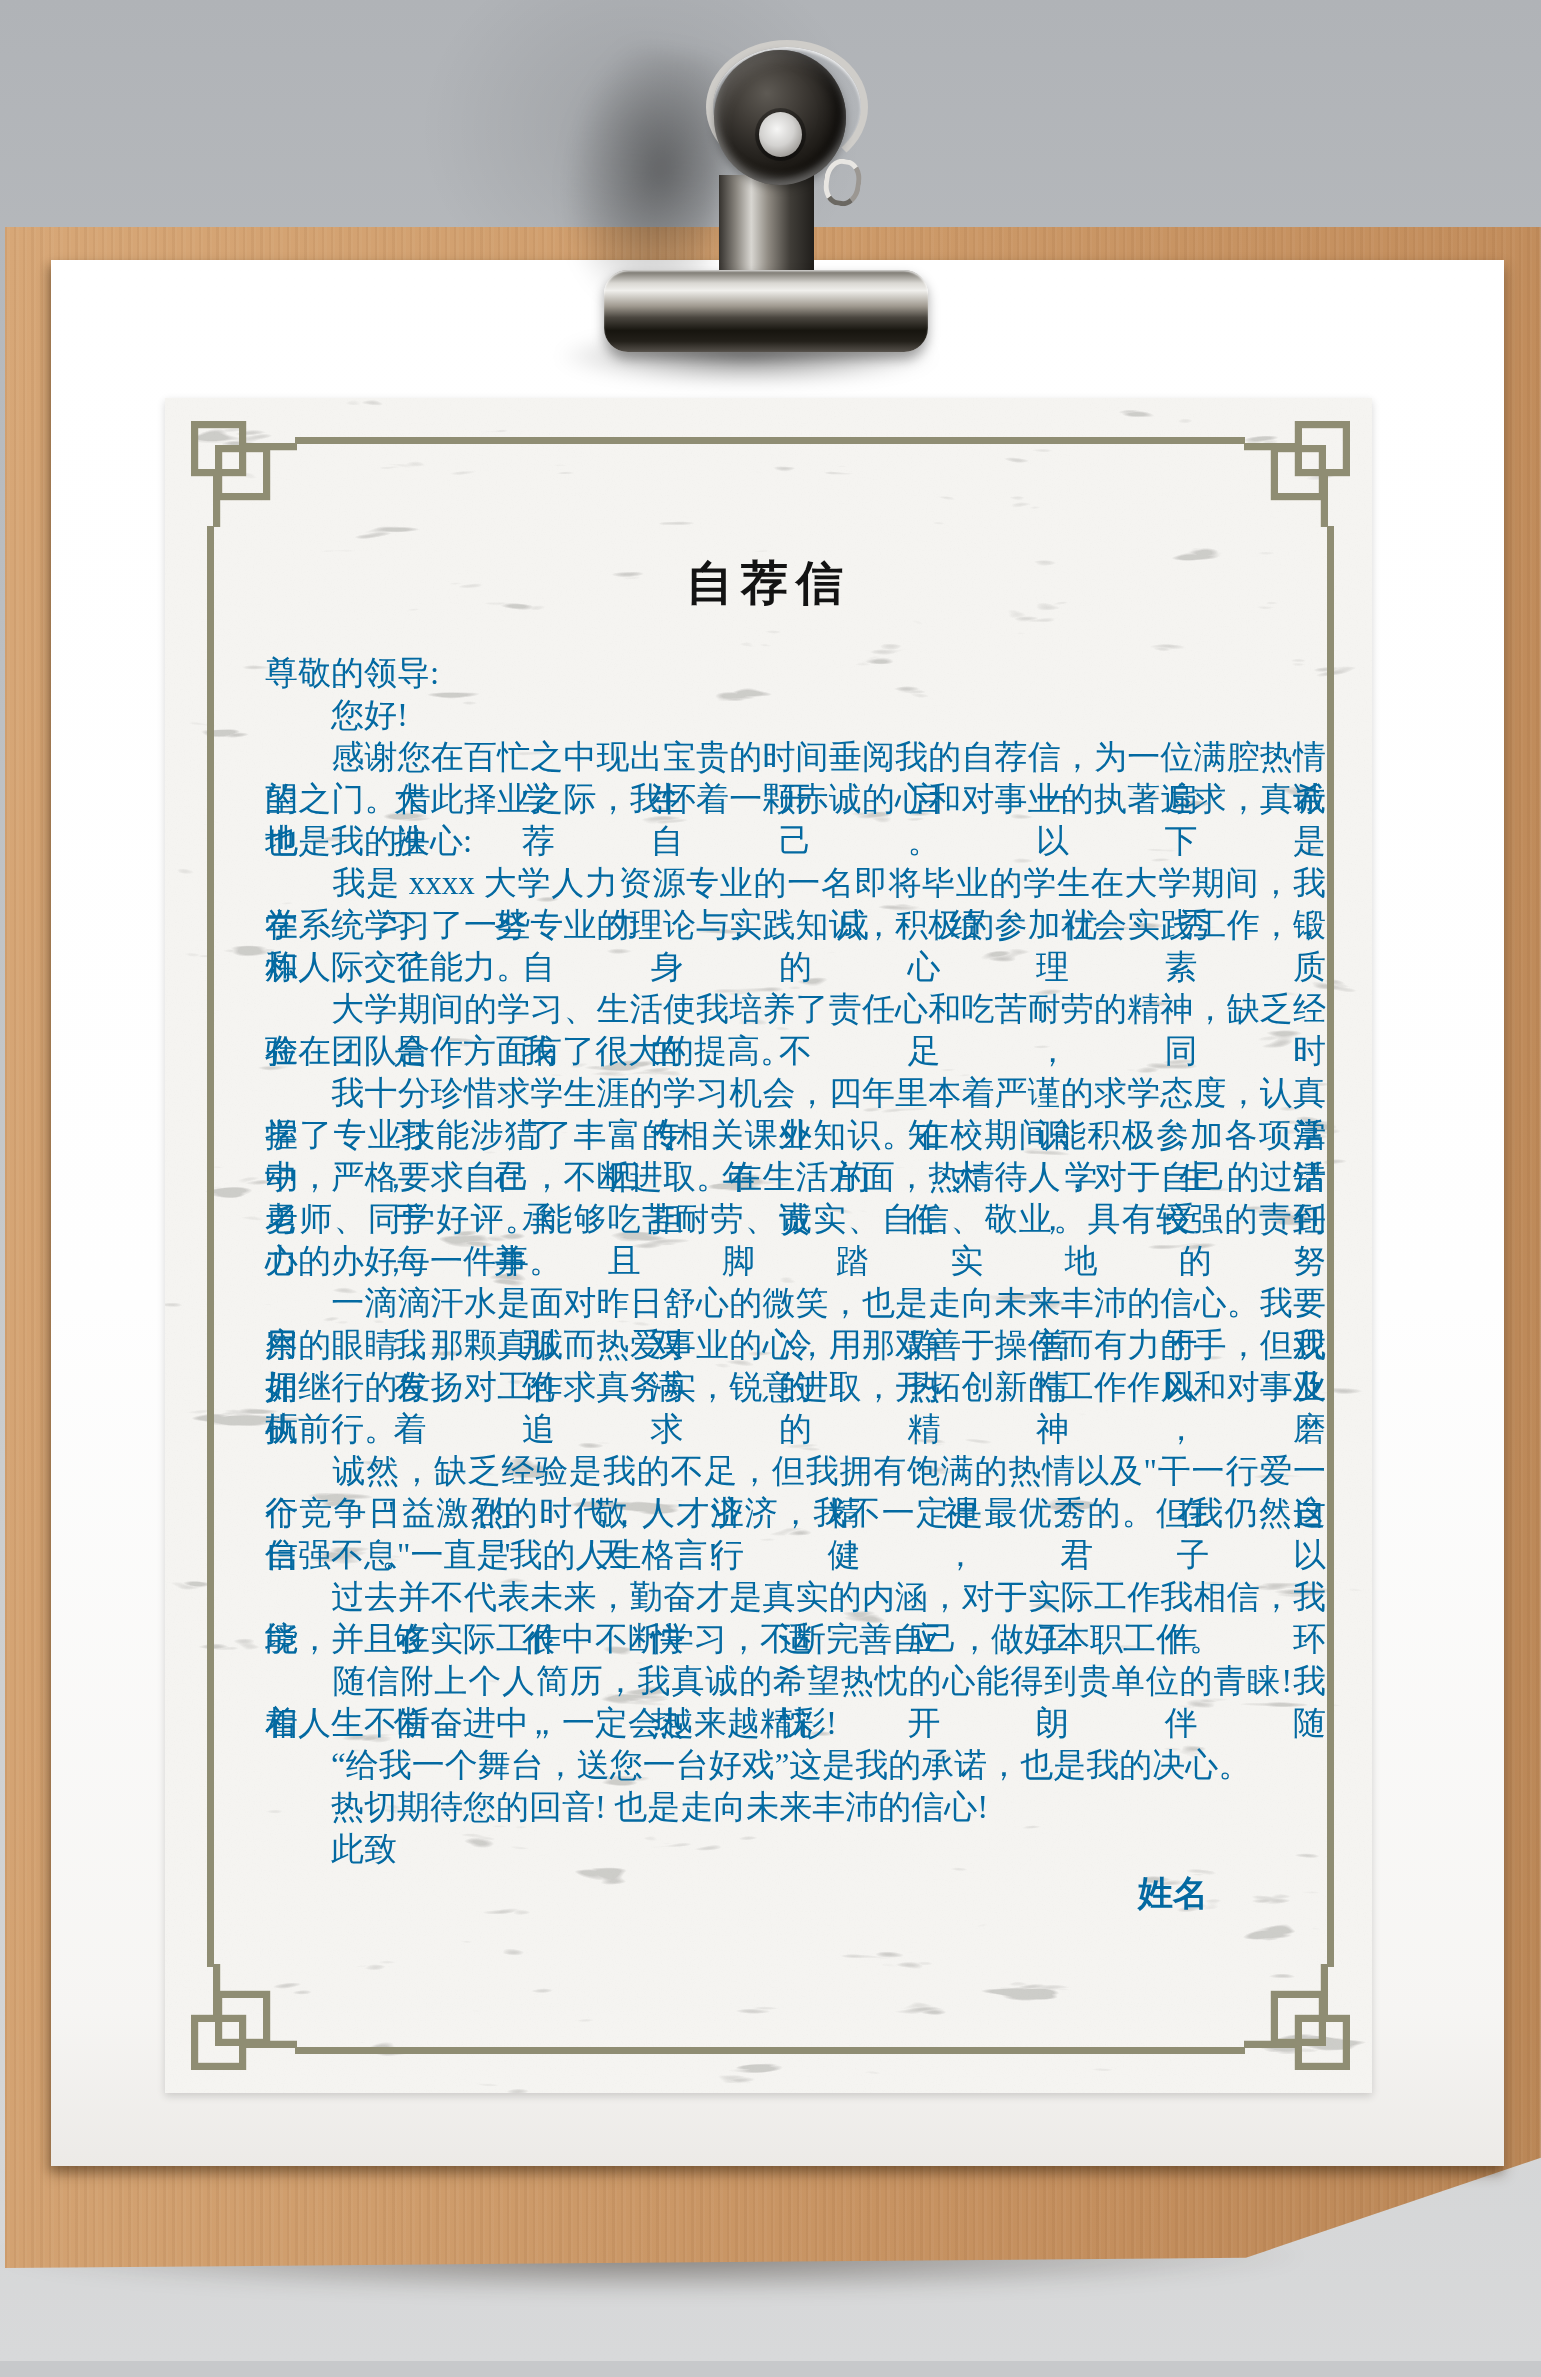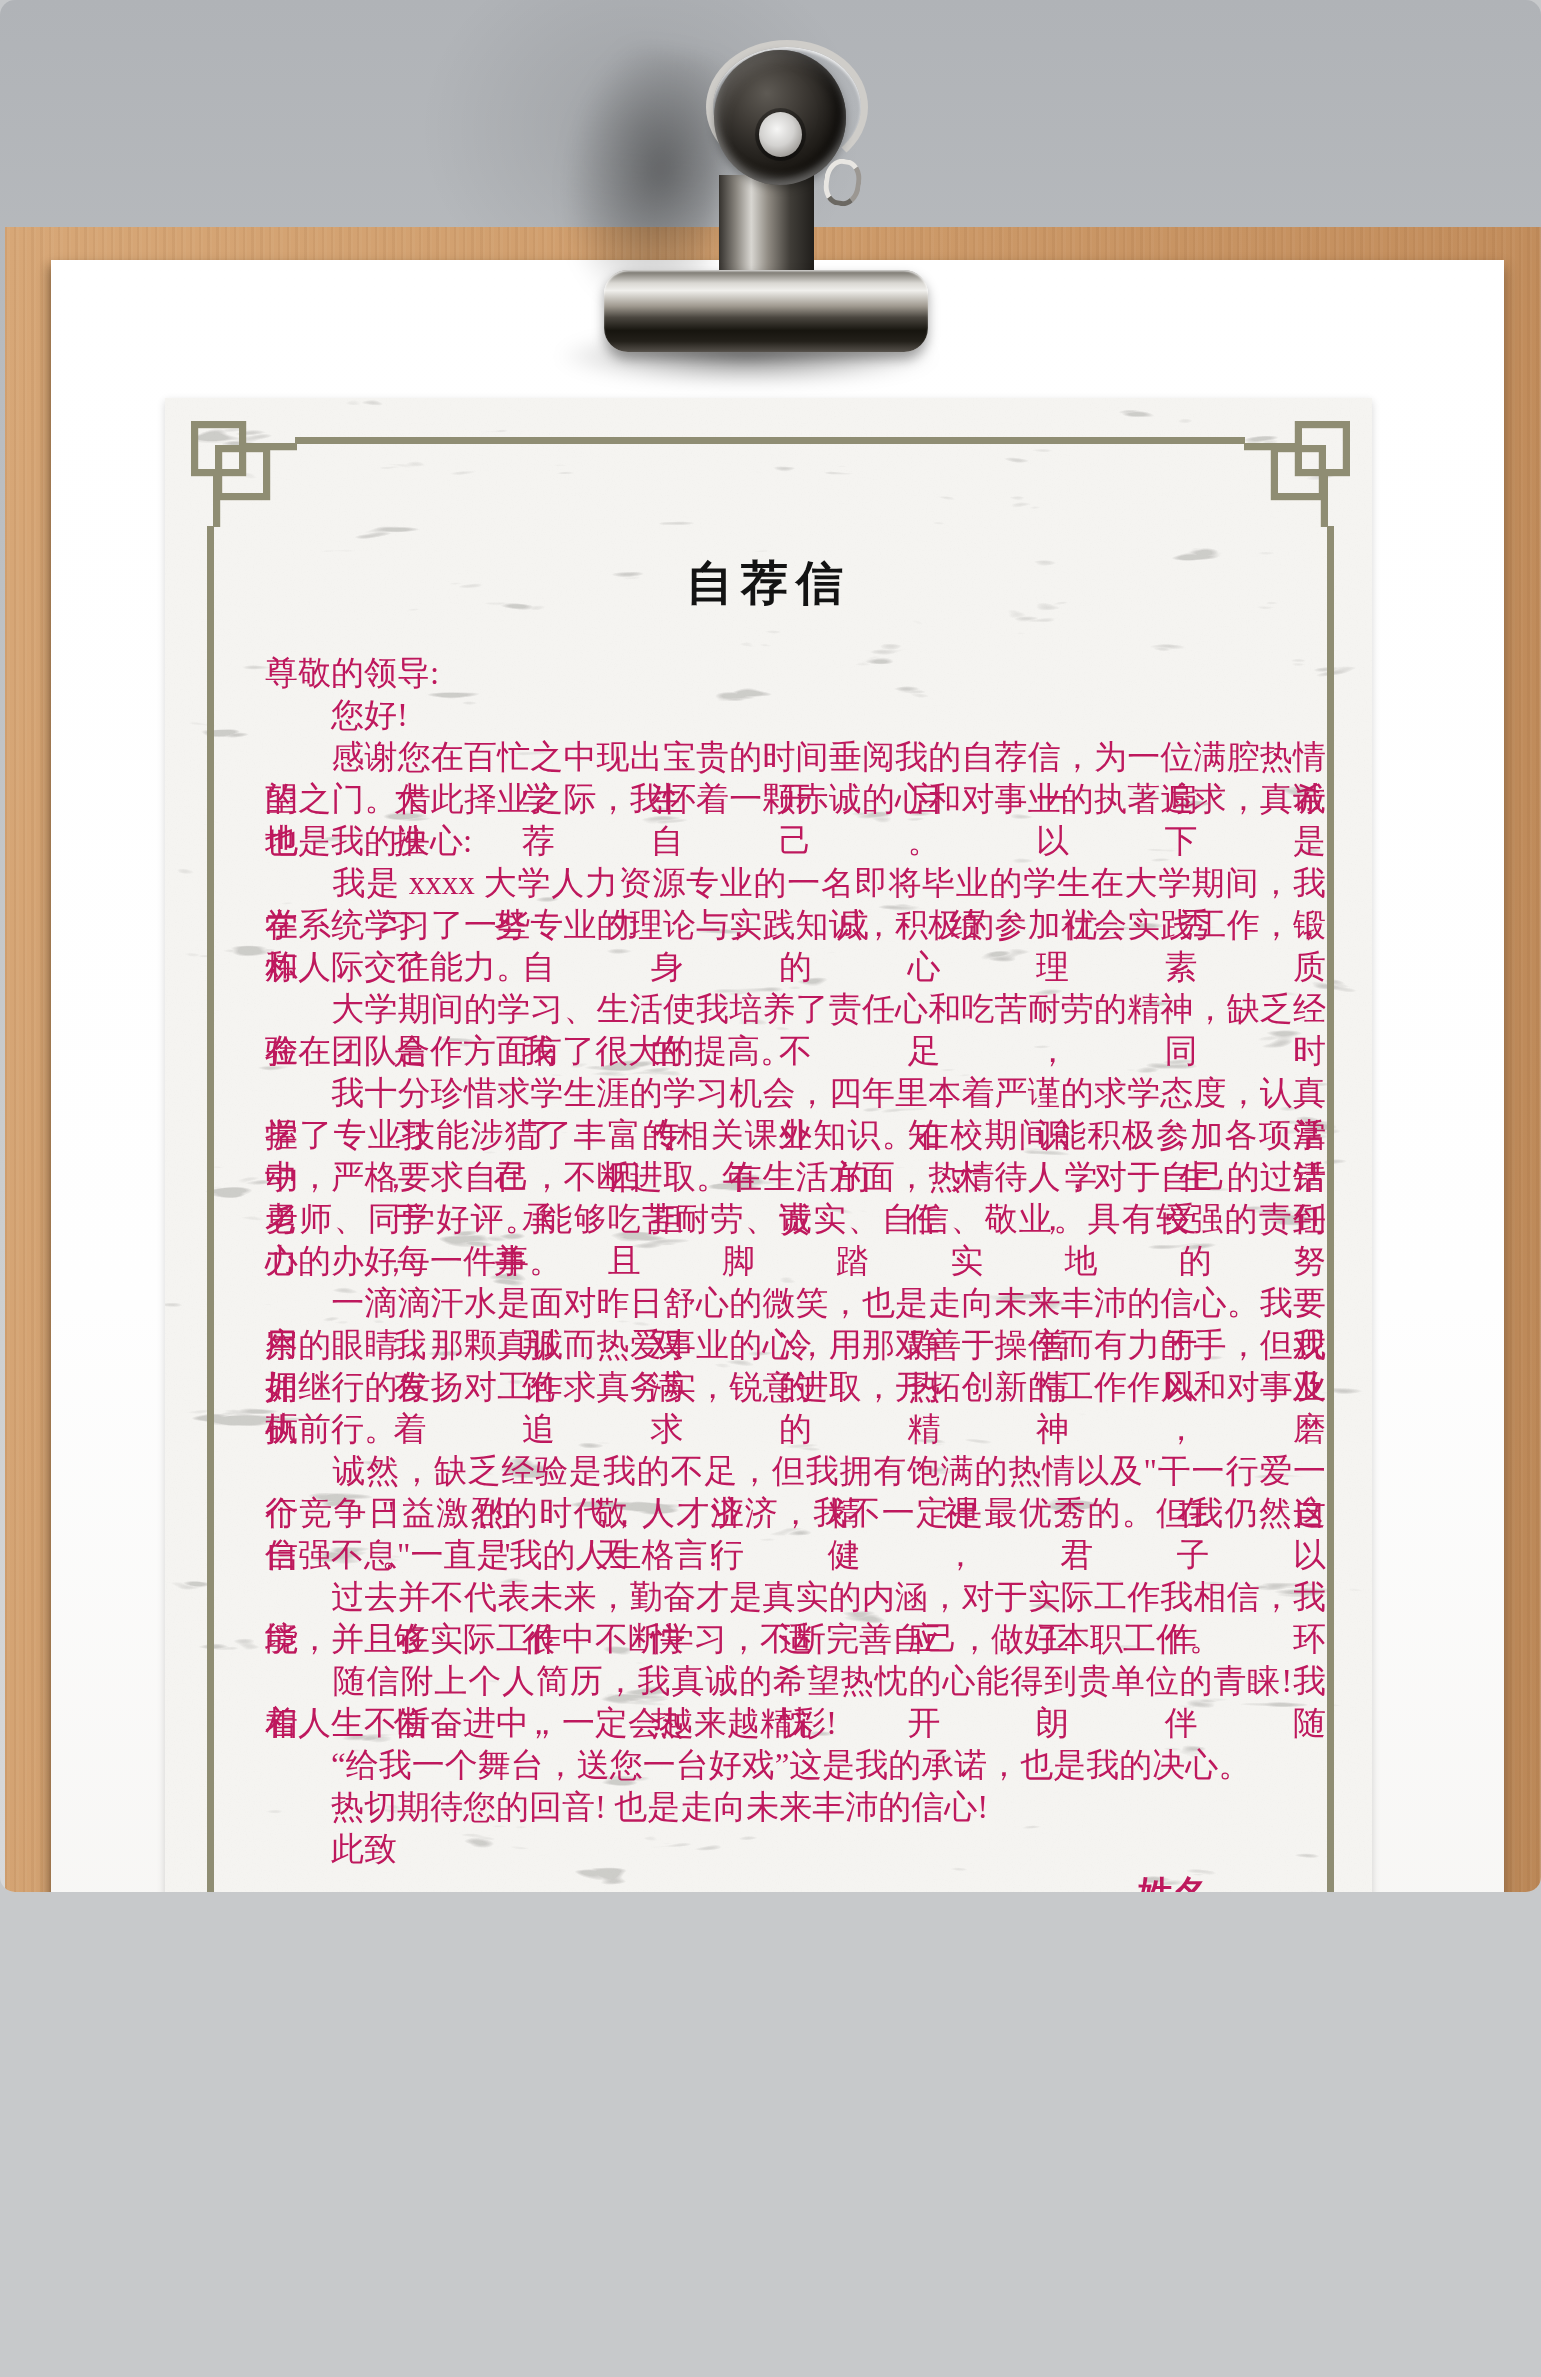--- a/index.html
+++ b/index.html
@@ -1,17 +1,17 @@
 <!DOCTYPE html>
 <html style="font-size:13px"><head>
 <meta charset="utf-8">
 <style>
   html,body{margin:0;padding:0;background:#c7c9cb;}
-  .scene{position:relative;width:1541px;height:1892px;overflow:hidden;
-         font-family:"Liberation Serif","DejaVu Serif",serif;border-radius:15px;}
+  .scene{position:relative;width:1541px;height:2361px;overflow:hidden;
+         font-family:"Liberation Serif","DejaVu Serif",serif;}
   .bg{position:absolute;inset:0;z-index:0;
       background:linear-gradient(180deg,#b0b3b7 0%,#bcbfc2 28%,#cbcdce 62%,#d8d9da 100%);}
   .bg-shade{position:absolute;left:417px;top:0;width:449px;height:321px;z-index:0;
       background:radial-gradient(ellipse at 50% 40%,rgba(0,0,0,0.10),rgba(0,0,0,0) 70%);}
 
   
   .board{position:absolute;left:4.8px;top:227px;width:1536px;height:2041px;z-index:1;
       background:linear-gradient(100deg,#d7a777 0%,#cf9d6c 38%,#c38e5d 78%,#ba8757 100%);
       clip-path:polygon(0 0,100% 0,100% 94.6%,80.8% 99.5%,0 100%);
   }
@@ -38,21 +38,21 @@
   .fl-left{left:207px;top:526px;width:7.2px;height:1441px;}
   .fl-right{left:1327px;top:526px;width:7.2px;height:1441px;}
   .corner{position:absolute;width:120px;height:120px;z-index:2;}
   .c-tl{left:177px;top:407px;}
   .c-tr{left:1244px;top:407px;transform:scaleX(-1);}
   .c-bl{left:177px;top:1964px;transform:scaleY(-1);}
   .c-br{left:1244px;top:1964px;transform:scale(-1,-1);}
 
   .title{position:absolute;left:165px;top:552px;width:1207px;margin:0;z-index:3;
       text-align:center;font-size:47px;font-weight:700;letter-spacing:8px;color:#131313;}
-  .letter-body{position:absolute;left:265px;top:652px;width:1061px;z-index:3;color:#be185d;}
+  .letter-body{position:absolute;left:265px;top:652px;width:1061px;z-index:3;color:#0369a1;}
   .line{height:42px;line-height:42px;font-size:33px;white-space:pre;}
   .line.just{white-space:normal;text-align:justify;text-align-last:justify;}
   .line.name-line{padding-left:873px;font-size:35px;font-weight:600;height:48px;line-height:48px;}
 
   
   .clip{position:absolute;left:0;top:0;z-index:10;}
   .clip-wall-shadow{position:absolute;left:562px;top:48px;width:161px;height:265px;
       background:radial-gradient(ellipse at 60% 45%,rgba(0,0,0,0.42),rgba(0,0,0,0) 70%);
       filter:blur(9.6px);transform:rotate(10deg);}
   .clip-bar-shadow{position:absolute;left:554px;top:337px;width:385px;height:48px;

